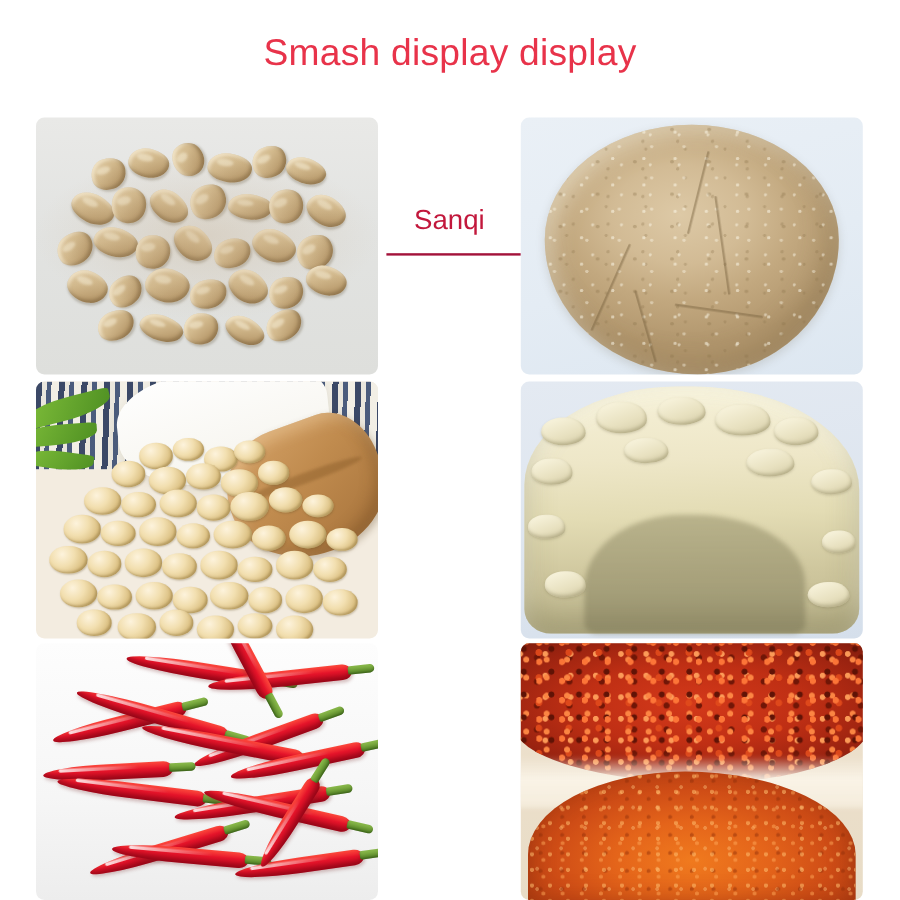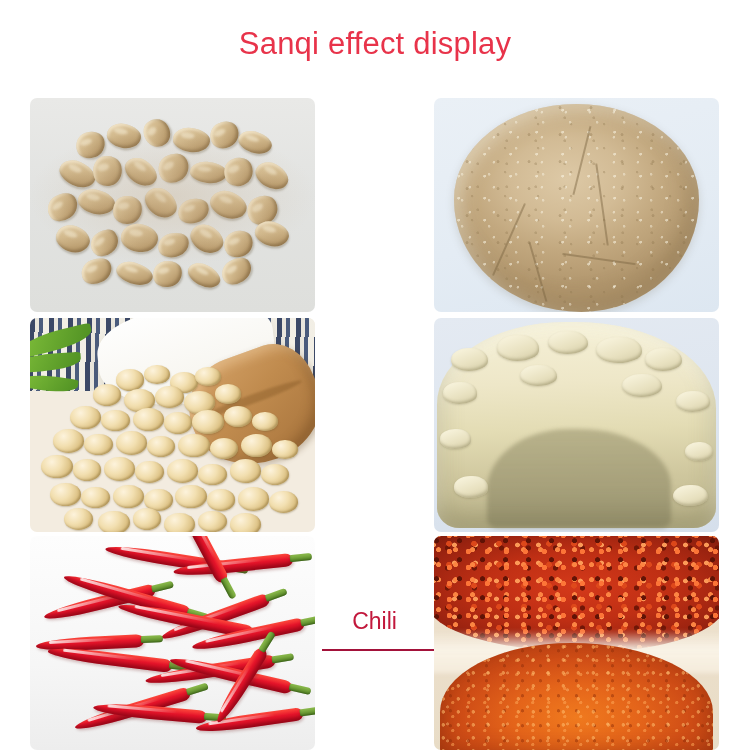--- a/index.html
+++ b/index.html
@@ -227,21 +227,21 @@
       radial-gradient(circle at 80% 26%, rgba(255,170,90,.5) 0 1.4px, transparent 1.9px),
       radial-gradient(circle at 38% 76%, rgba(255,200,130,.4) 0 1.3px, transparent 1.8px);
     background-size: 15px 13px, 18px 15px, 16px 14px, 20px 17px;
   }
 </style>
 </head>
 <body>
 
 <div class="page">
 
-  <div class="title">Sanqi effect display</div>
+  <div class="title">Smash display display</div>
 
   <div class="row row-1">
 
     <div class="panel left sanqi-bg">
       <div class="art">
         <div class="root" style="left:16%;top:16%;width:10%;height:12%;transform:rotate(-18deg)"></div>
         <div class="root" style="left:27%;top:12%;width:12%;height:11%;transform:rotate(12deg)"></div>
         <div class="root" style="left:40%;top:10%;width:9%;height:13%;transform:rotate(-40deg)"></div>
         <div class="root" style="left:50%;top:14%;width:13%;height:11%;transform:rotate(8deg)"></div>
         <div class="root" style="left:63%;top:11%;width:10%;height:12%;transform:rotate(-25deg)"></div>
@@ -272,20 +272,24 @@
         <div class="root" style="left:79%;top:58%;width:12%;height:11%;transform:rotate(16deg)"></div>
 
         <div class="root" style="left:18%;top:75%;width:11%;height:11%;transform:rotate(-24deg)"></div>
         <div class="root" style="left:30%;top:77%;width:13%;height:10%;transform:rotate(18deg)"></div>
         <div class="root" style="left:43%;top:76%;width:10%;height:12%;transform:rotate(-10deg)"></div>
         <div class="root" style="left:55%;top:78%;width:12%;height:10%;transform:rotate(28deg)"></div>
         <div class="root" style="left:67%;top:75%;width:11%;height:11%;transform:rotate(-32deg)"></div>
       </div>
     </div>
 
+    <div class="labelcol">
+      <div class="label-text">Sanqi</div>
+      <div class="label-rule"></div>
+    </div>
 
     <div class="panel right sanqipow-bg">
       <div class="art">
         <div class="sanqi-mound">
           <div class="mound-grain"></div>
           <div class="mound-crack" style="left:52%;top:10%;width:2px;height:34%;transform:rotate(14deg)"></div>
           <div class="mound-crack" style="left:60%;top:28%;width:2px;height:40%;transform:rotate(-8deg)"></div>
           <div class="mound-crack" style="left:22%;top:46%;width:2px;height:38%;transform:rotate(24deg)"></div>
           <div class="mound-crack" style="left:34%;top:66%;width:2px;height:30%;transform:rotate(-16deg)"></div>
           <div class="mound-crack" style="left:44%;top:74%;width:30%;height:2px;transform:rotate(8deg)"></div>
@@ -423,24 +427,20 @@
           </div>
         <div class="pepper" style="left:34%;top:18%;width:34%;transform:rotate(62deg)">
             <i class="stem"></i>
           </div>
         <div class="pepper" style="left:52%;top:50%;width:30%;transform:rotate(-58deg)">
             <i class="stem"></i>
           </div>
       </div>
     </div>
 
-    <div class="labelcol">
-      <div class="label-text">Chili</div>
-      <div class="label-rule"></div>
-    </div>
 
     <div class="panel right chilipow-bg">
       <div class="art">
         <div class="flake-band"></div>
         <div class="white-gap"></div>
         <div class="powder-mound"></div>
       </div>
     </div>
   </div>
 

